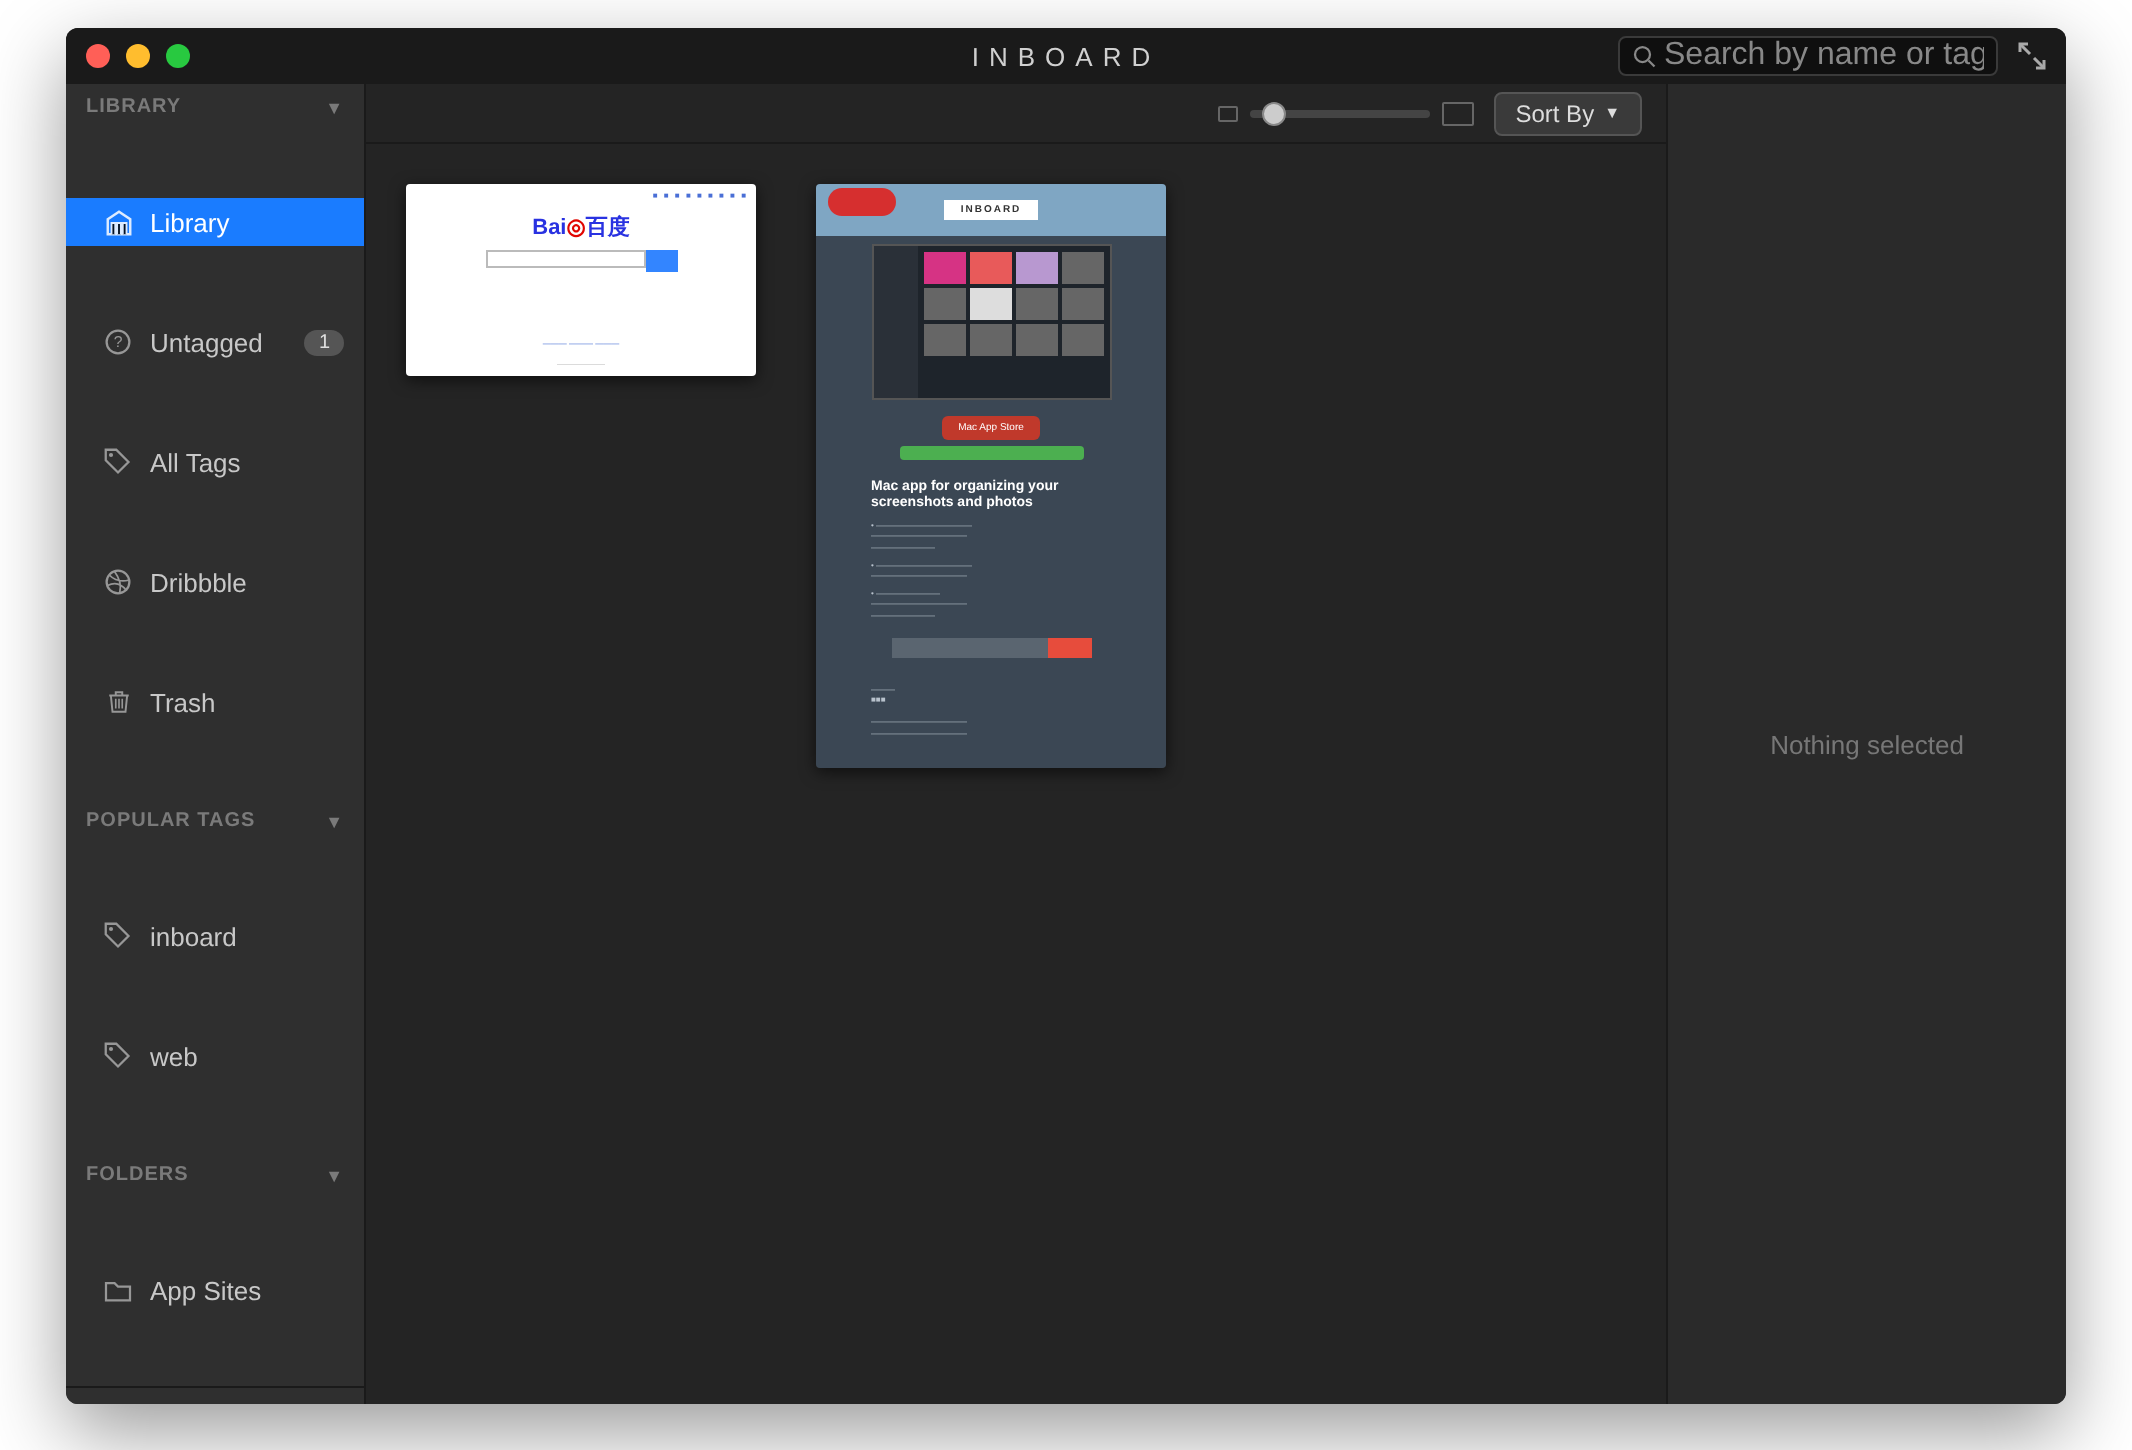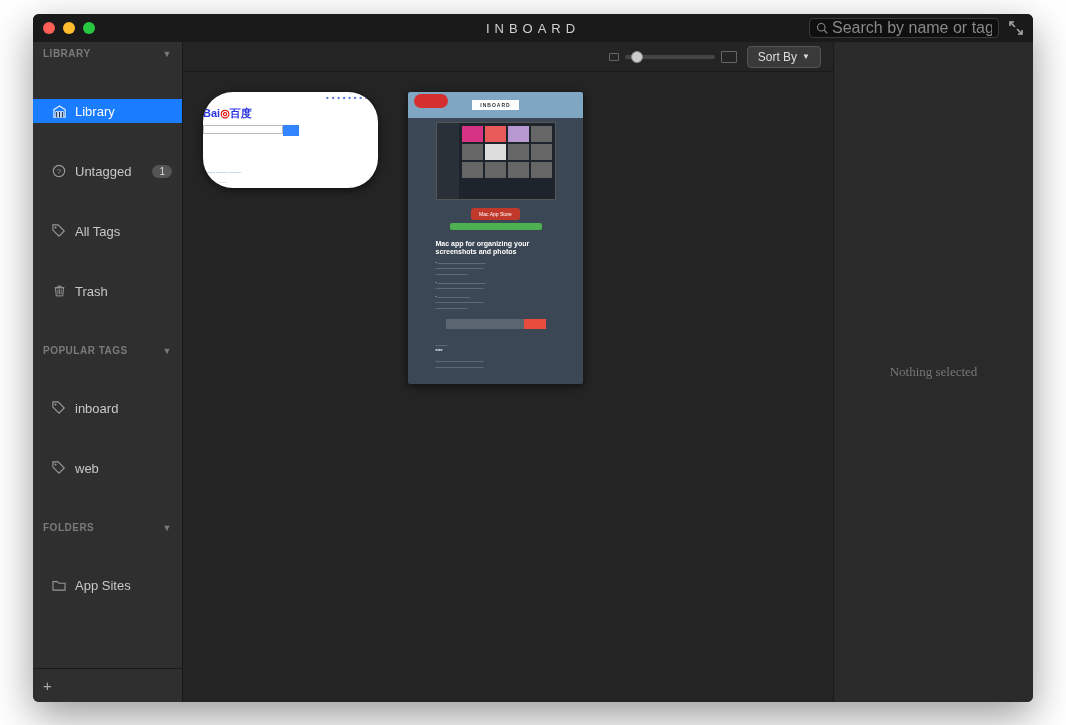--- a/index.html
+++ b/index.html
@@ -176,29 +176,28 @@
   }
   .details {
     width: 200px;
     background: #2a2a2a;
     border-left: 1px solid #1a1a1a;
     display: flex;
     align-items: center;
     justify-content: center;
     color: #777;
     font-size: 13px;
-    font-family: Liberation Serif, serif;
   }
   .chev { font-size: 9px; color:#7a7a7a;}
 
   
   .thumb1 {
     width: 175px; height: 96px;
-    display:flex; flex-direction:column; 
-    font-size: 6px; color:#444;border-radius:30px;
+    display:flex; flex-direction:column; align-items:center;
+    font-size: 6px; color:#444;
   }
   .thumb1 .topnav { align-self:flex-end; margin:3px 4px 6px 0; color:#4a6fd6; font-size:4px; letter-spacing:1px;}
   .thumb1 .logo { font-weight:bold; font-size:11px; margin-bottom:4px;}
   .thumb1 .logo .red{color:#e10601;} .thumb1 .logo .blue{color:#2932e1;}
   .thumb1 .sbox { display:flex; }
   .thumb1 .sbox .inp { width:80px; height:9px; border:1px solid #bbb;}
   .thumb1 .sbox .btn { width:16px; height:11px; background:#3385ff;}
   .thumb1 .links { margin-top:auto; margin-bottom:6px; color:#3a66d0; font-size:4px;}
   .thumb1 .foot { color:#aaa; font-size:3px; margin-bottom:4px;}
 
@@ -287,20 +286,29 @@
         <span class="sb-icon">
             <svg width="14" height="14" viewBox="0 0 16 16">
               <path d="M1 1h6l7 7-6 6-7-7z" fill="none" stroke="#aaa" stroke-width="1.3"></path>
               <circle cx="4" cy="4" r="1.2" fill="#aaa"></circle>
             </svg>
           </span>
         <span class="label">All Tags</span>
       </div>
       <div class="sb-item">
         <span class="sb-icon">
+            <svg width="14" height="14" viewBox="0 0 16 16">
+              <circle cx="8" cy="8" r="6.5" stroke="#aaa" stroke-width="1.3" fill="none"></circle>
+              <path d="M3 4c3 3 7 4 11 3M2 10c4-2 8-1 11 3M6 2c3 4 4 8 3 12" stroke="#aaa" stroke-width="1" fill="none"></path>
+            </svg>
+          </span>
+        <span class="label">Dribbble</span>
+      </div>
+      <div class="sb-item">
+        <span class="sb-icon">
             <svg width="13" height="14" viewBox="0 0 16 16">
               <path d="M3 4h10l-1 10H4zM2 4h12M6 4V2h4v2" stroke="#aaa" stroke-width="1.2" fill="none"></path>
               <path d="M6 6v6M8 6v6M10 6v6" stroke="#aaa" stroke-width="1"></path>
             </svg>
           </span>
         <span class="label">Trash</span>
       </div>
 
       <div class="sb-section-header">
         <span>POPULAR TAGS</span>

